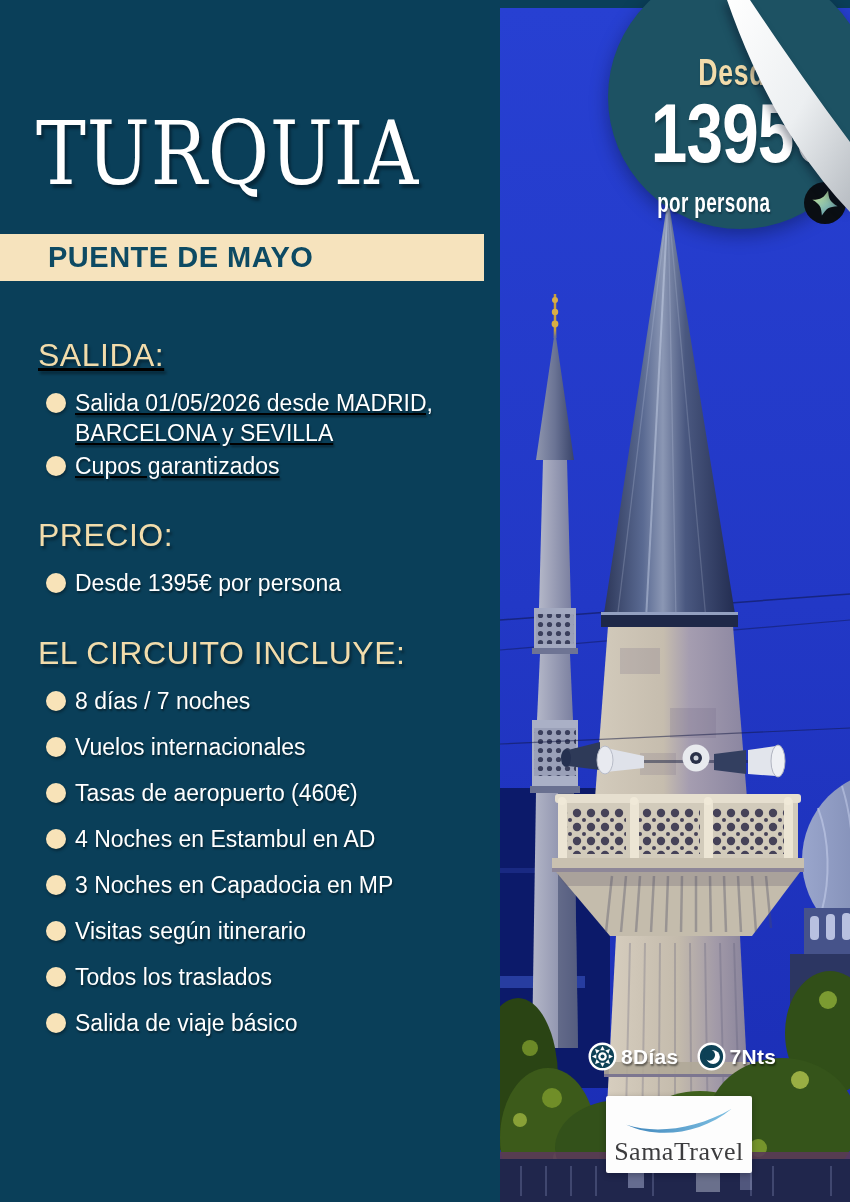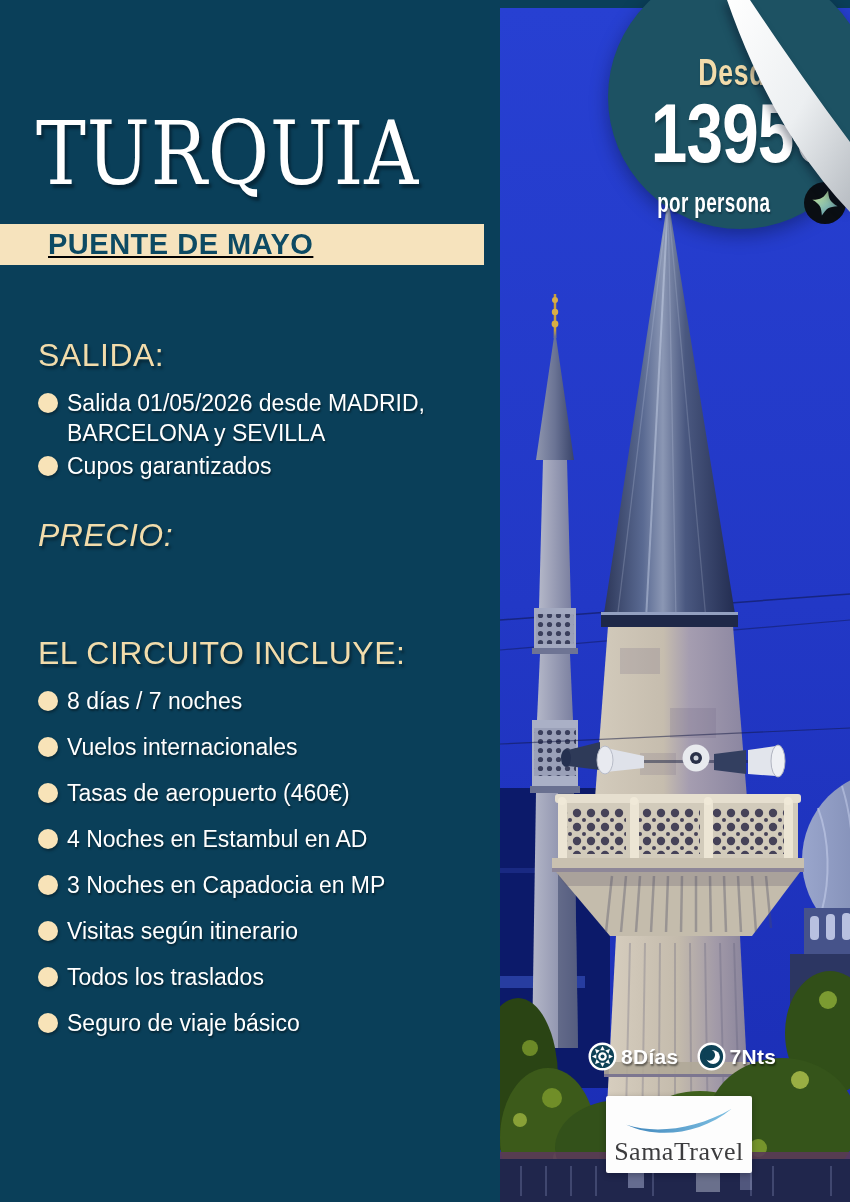--- a/index.html
+++ b/index.html
@@ -34,34 +34,34 @@
     transform:scaleX(.70); letter-spacing:.5px; text-shadow:1px 2px 2px rgba(0,15,25,.35);}
   
   .title{
     position:absolute; left:36px; top:108px; z-index:1; margin:0;
     font-family:"DejaVu Serif", serif; font-weight:normal;
     font-size:88px; line-height:1.05; color:#fff; letter-spacing:1px;
     transform:scaleX(.85); transform-origin:left top;
     text-shadow:3px 4px 3px rgba(0,10,20,.45);
   }
   .banner{
-    position:absolute; left:0; top:224px; width:484px; height:41px; z-index:1;
+    position:absolute; left:0; top:234px; width:484px; height:47px; z-index:1;
     background:var(--banner-bg); display:flex; align-items:center;
-    box-sizing:border-box; padding-left:48px;text-decoration:underline;
+    box-sizing:border-box; padding-left:48px;
   }
   .banner span{font-size:29px; font-weight:bold; color:var(--banner-text); letter-spacing:.5px;}
   
   .sec{position:absolute; left:38px; width:452px; z-index:1;}
   .sec h2{
     margin:0 0 14px 0; font-size:32px; line-height:38px; font-weight:normal;
     color:var(--accent-text); letter-spacing:.5px;
     text-shadow:2px 3px 3px rgba(0,0,0,.4);
   }
-  #sec-salida{top:336px;} #sec-precio{top:516px;font-style:italic;} #sec-circuito{top:634px;}
-  ul.bullets{list-style:none; margin:0; padding:0;}
+  #sec-salida{top:336px;text-decoration:underline;} #sec-precio{top:516px;} #sec-circuito{top:634px;}
+  ul.bullets{list-style:none; margin:8px; padding:0;}
   ul.bullets li{display:flex; align-items:flex-start; gap:9px;
     color:var(--body-text); font-size:23px; line-height:30px;
     text-shadow:1px 2px 2px rgba(0,0,0,.45);}
   #sec-salida li{margin-bottom:3px;}
   #sec-circuito li{margin-bottom:16px;}
   .dot{flex:none; width:20px; height:20px; margin-top:5px; border-radius:50%;
     background:#f8e3b8; box-shadow:1px 2px 3px rgba(0,0,0,.35);}
   
   .duration{position:absolute; left:588px; top:1042px; z-index:1;
     display:flex; align-items:center; gap:4px;justify-content:center;}
@@ -320,20 +320,26 @@
         </li>
         <li>
           <span class="dot"></span>
           <span class="li-text">Cupos garantizados</span>
         </li>
       </ul>
   </section>
 
   <section class="sec" id="sec-precio">
     <h2>PRECIO:</h2>
+    <ul class="bullets">
+        <li>
+          <span class="dot"></span>
+          <span class="li-text">Desde 1395€ por persona</span>
+        </li>
+      </ul>
   </section>
 
   <section class="sec" id="sec-circuito">
     <h2>EL CIRCUITO INCLUYE:</h2>
     <ul class="bullets">
         <li>
           <span class="dot"></span>
           <span class="li-text">8 días / 7 noches</span>
         </li>
         <li>
@@ -355,21 +361,21 @@
         <li>
           <span class="dot"></span>
           <span class="li-text">Visitas según itinerario</span>
         </li>
         <li>
           <span class="dot"></span>
           <span class="li-text">Todos los traslados</span>
         </li>
         <li>
           <span class="dot"></span>
-          <span class="li-text">Seguro de viaje básico</span>
+          <span class="li-text">Salida de viaje básico</span>
         </li>
       </ul>
   </section>
 
   <div class="duration">
     <svg width="29" height="29" viewBox="-14.5 -14.5 29 29">
       <circle r="12.8" fill="#0d4156" stroke="#fff" stroke-width="2.4"></circle>
       <g fill="#fff">
         <path d="M0,-10.5 L2.3,-6.2 L-2.3,-6.2 Z"></path>
         <path d="M0,-10.5 L2.3,-6.2 L-2.3,-6.2 Z" transform="rotate(45)"></path>

